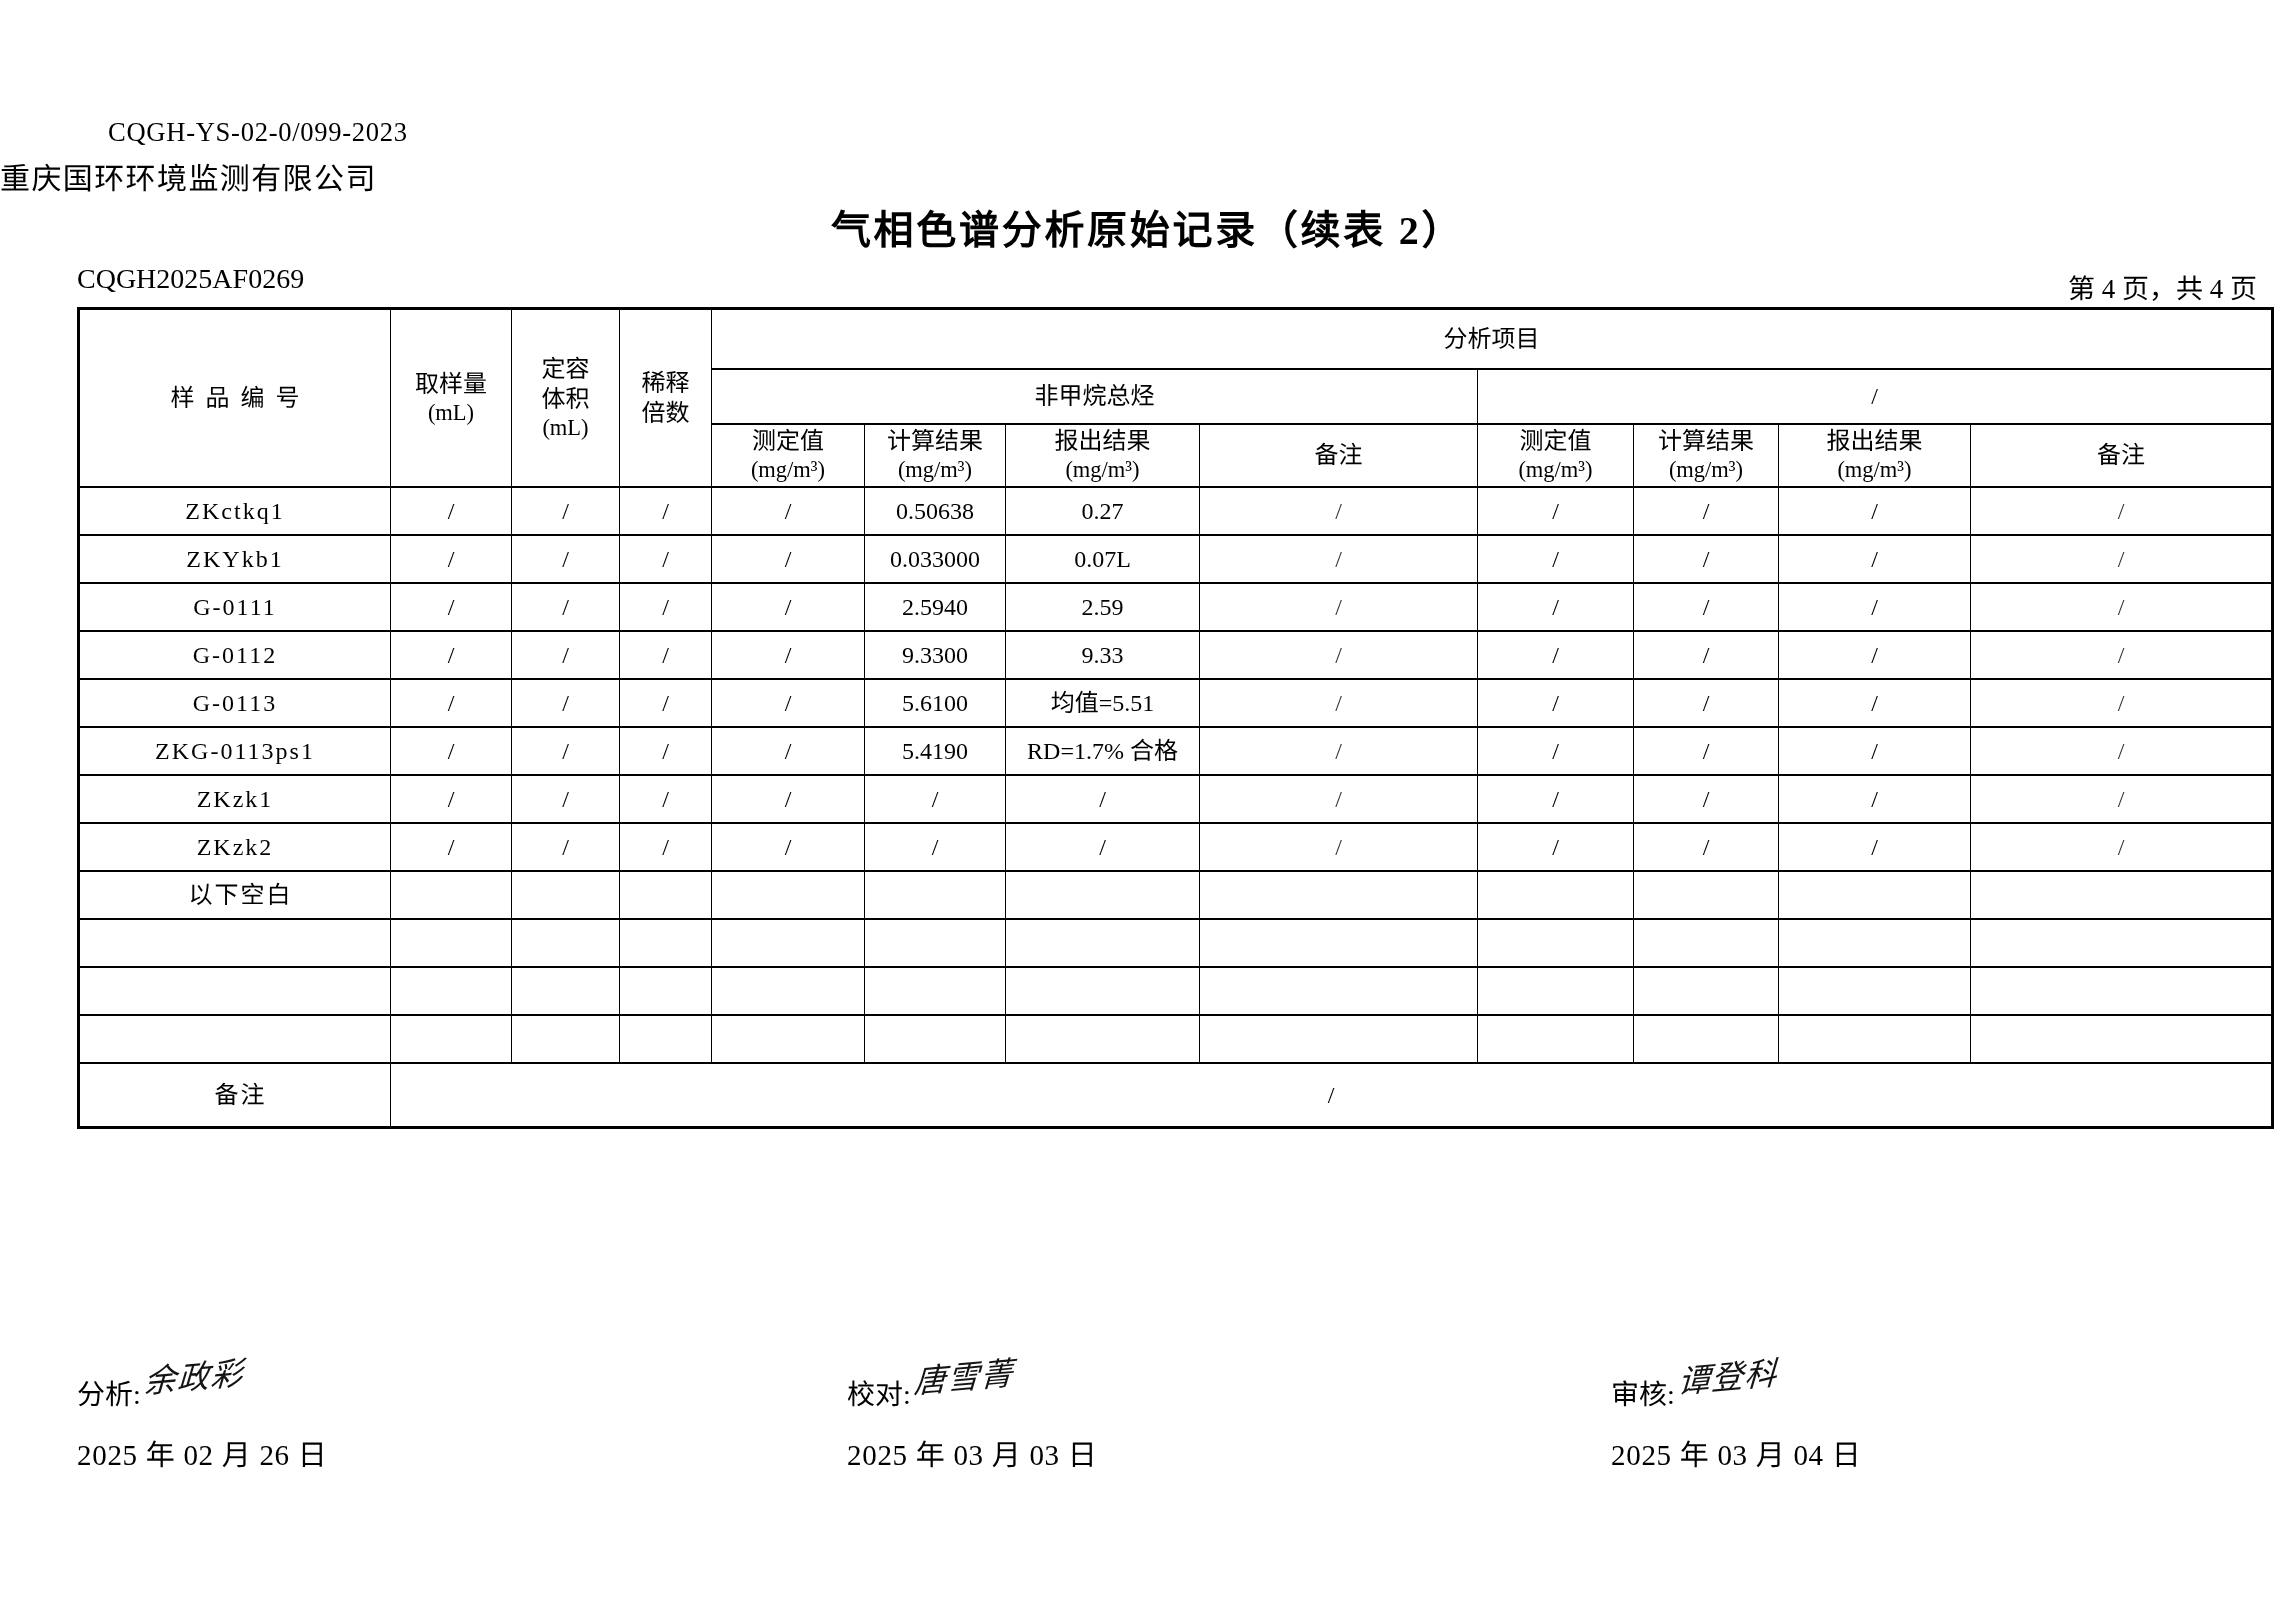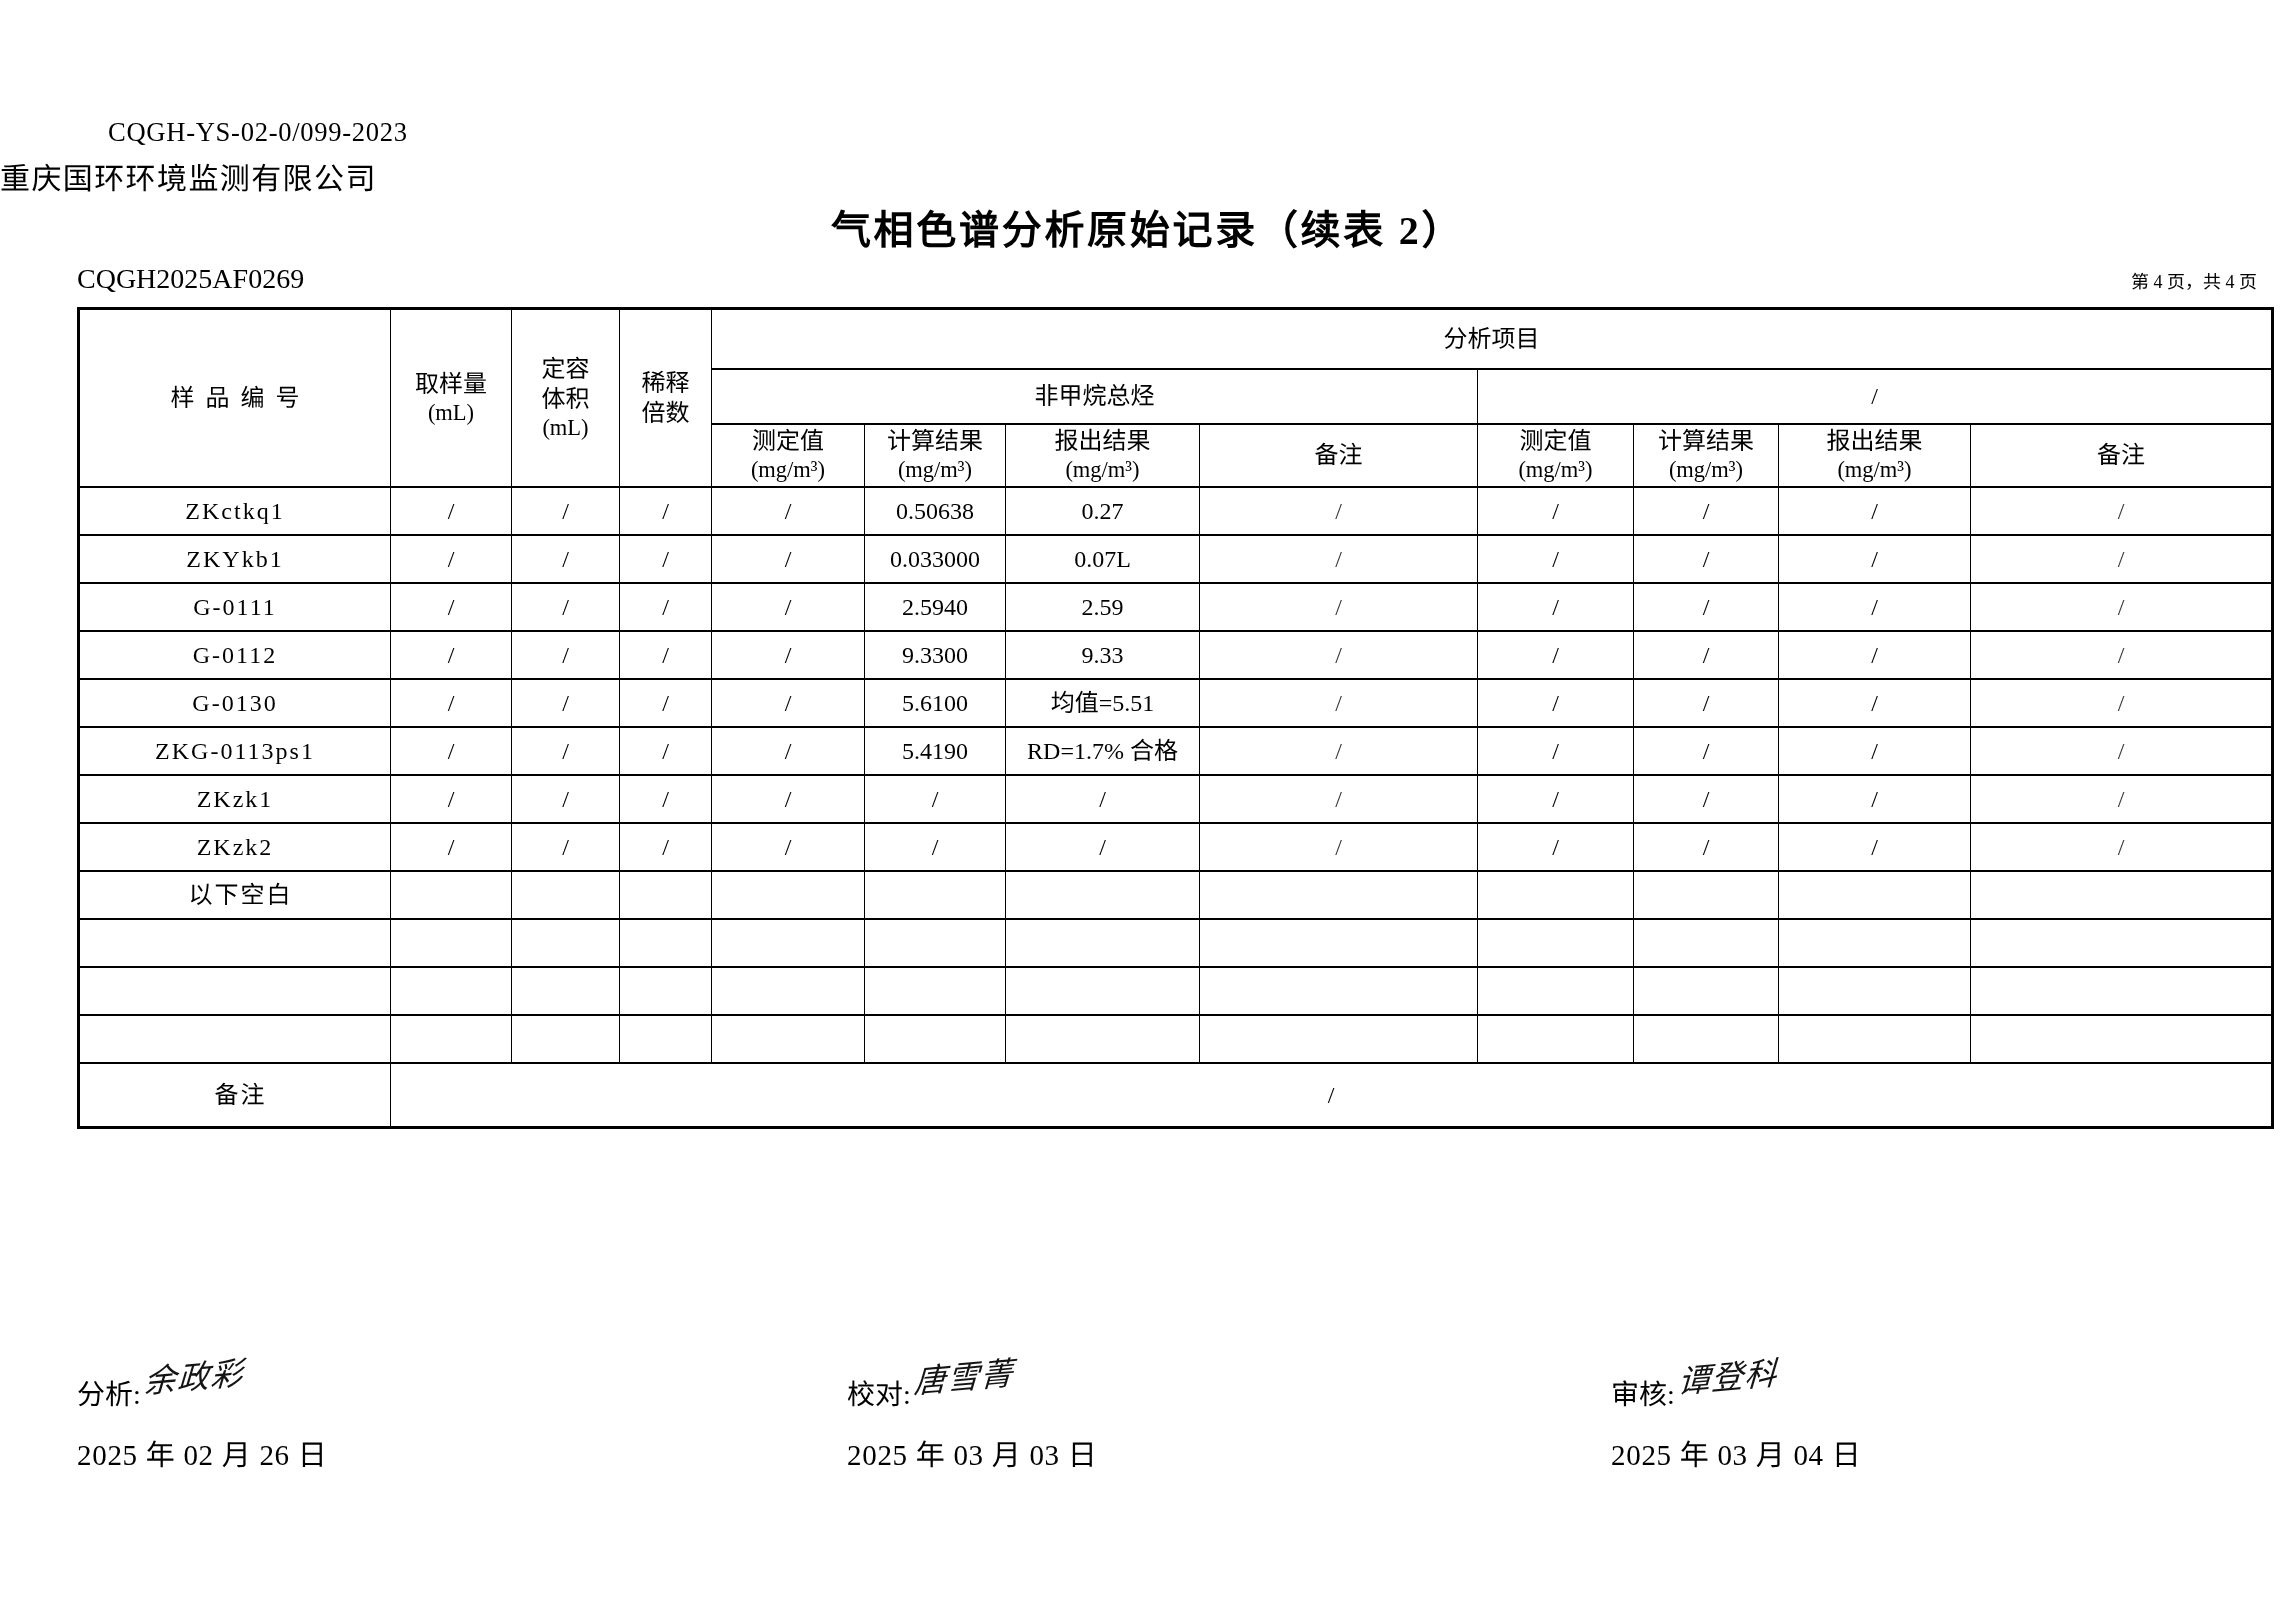--- a/index.html
+++ b/index.html
@@ -6,21 +6,21 @@
   body{
     width:2295px;height:1623px;position:relative;background:#ffffff;color:#000;
     font-family:"Liberation Serif","DejaVu Serif",serif;
     overflow:hidden;
   }
   .abs{position:absolute;}
   .doc-code{left:108px;top:117px;font-size:26.6px;letter-spacing:0.7px;}
   .company{left:0;right:0;top:154px;font-size:30px;letter-spacing:1.4px;}
   .main-title{left:0;right:0;top:198px;text-align:center;font-size:40px;font-weight:bold;letter-spacing:2.7px;}
   .record-no{left:77px;top:263px;font-size:28px;}
-  .page-info{right:38px;top:267px;font-size:18px;}
+  .page-info{right:38px;top:267px;font-size:27px;}
 
   table.rec{
     position:absolute;left:77px;top:307px;width:2193px;
     border-collapse:collapse;table-layout:fixed;
   }
   table.rec{border:3.4px solid #000;}
   table.rec td{
     border:1.4px solid #000;border-top-width:2.7px;border-bottom-width:2.7px;
     text-align:center;vertical-align:middle;padding:0 2.7px;
     font-size:24px;line-height:1.25;overflow:hidden;
@@ -173,21 +173,21 @@
         <td class="sl">/</td>
         <td class="val">9.3300</td>
         <td class="val">9.33</td>
         <td class="sl-light">/</td>
         <td class="sl">/</td>
         <td class="sl">/</td>
         <td class="sl">/</td>
         <td class="sl-light">/</td>
       </tr>
       <tr>
-        <td class="c-id">G-0130</td>
+        <td class="c-id">G-0113</td>
         <td class="sl">/</td>
         <td class="sl">/</td>
         <td class="sl">/</td>
         <td class="sl">/</td>
         <td class="val">5.6100</td>
         <td class="val">均值=5.51</td>
         <td class="sl-light">/</td>
         <td class="sl">/</td>
         <td class="sl">/</td>
         <td class="sl">/</td>

